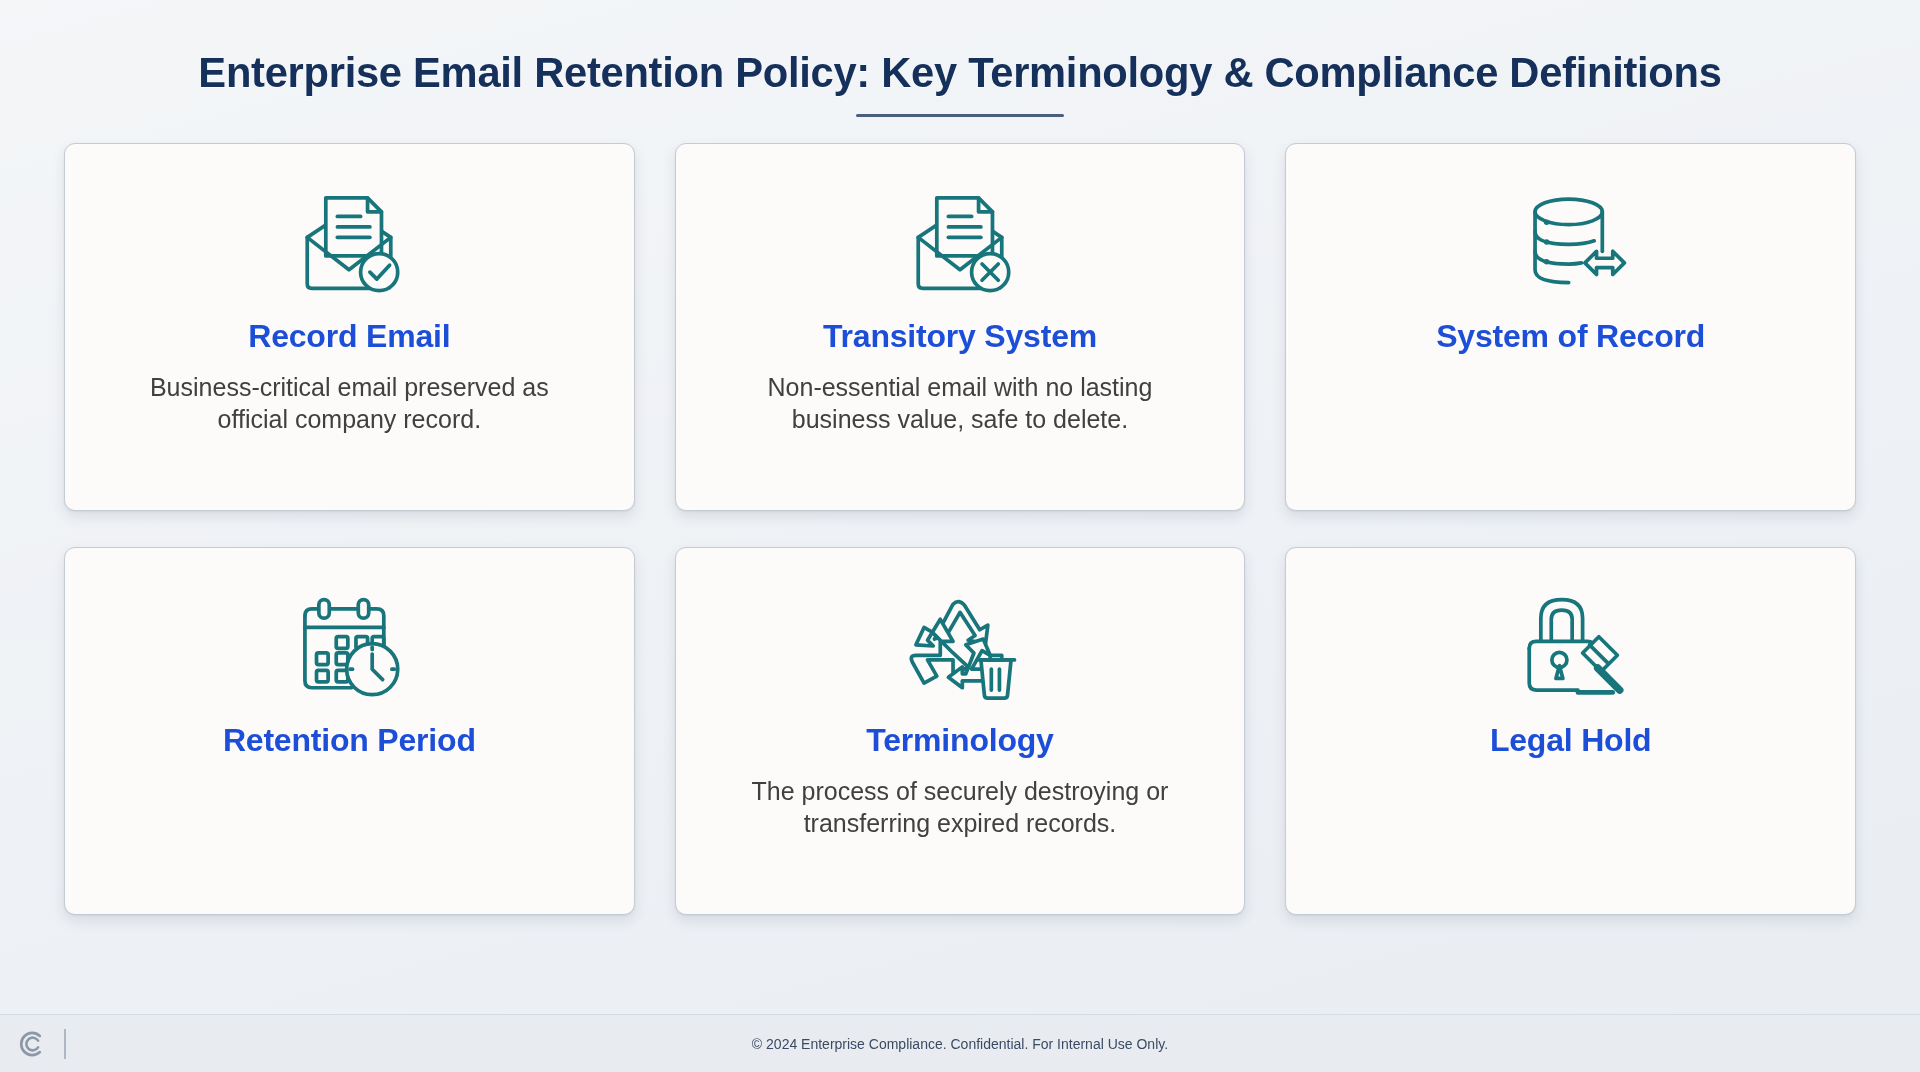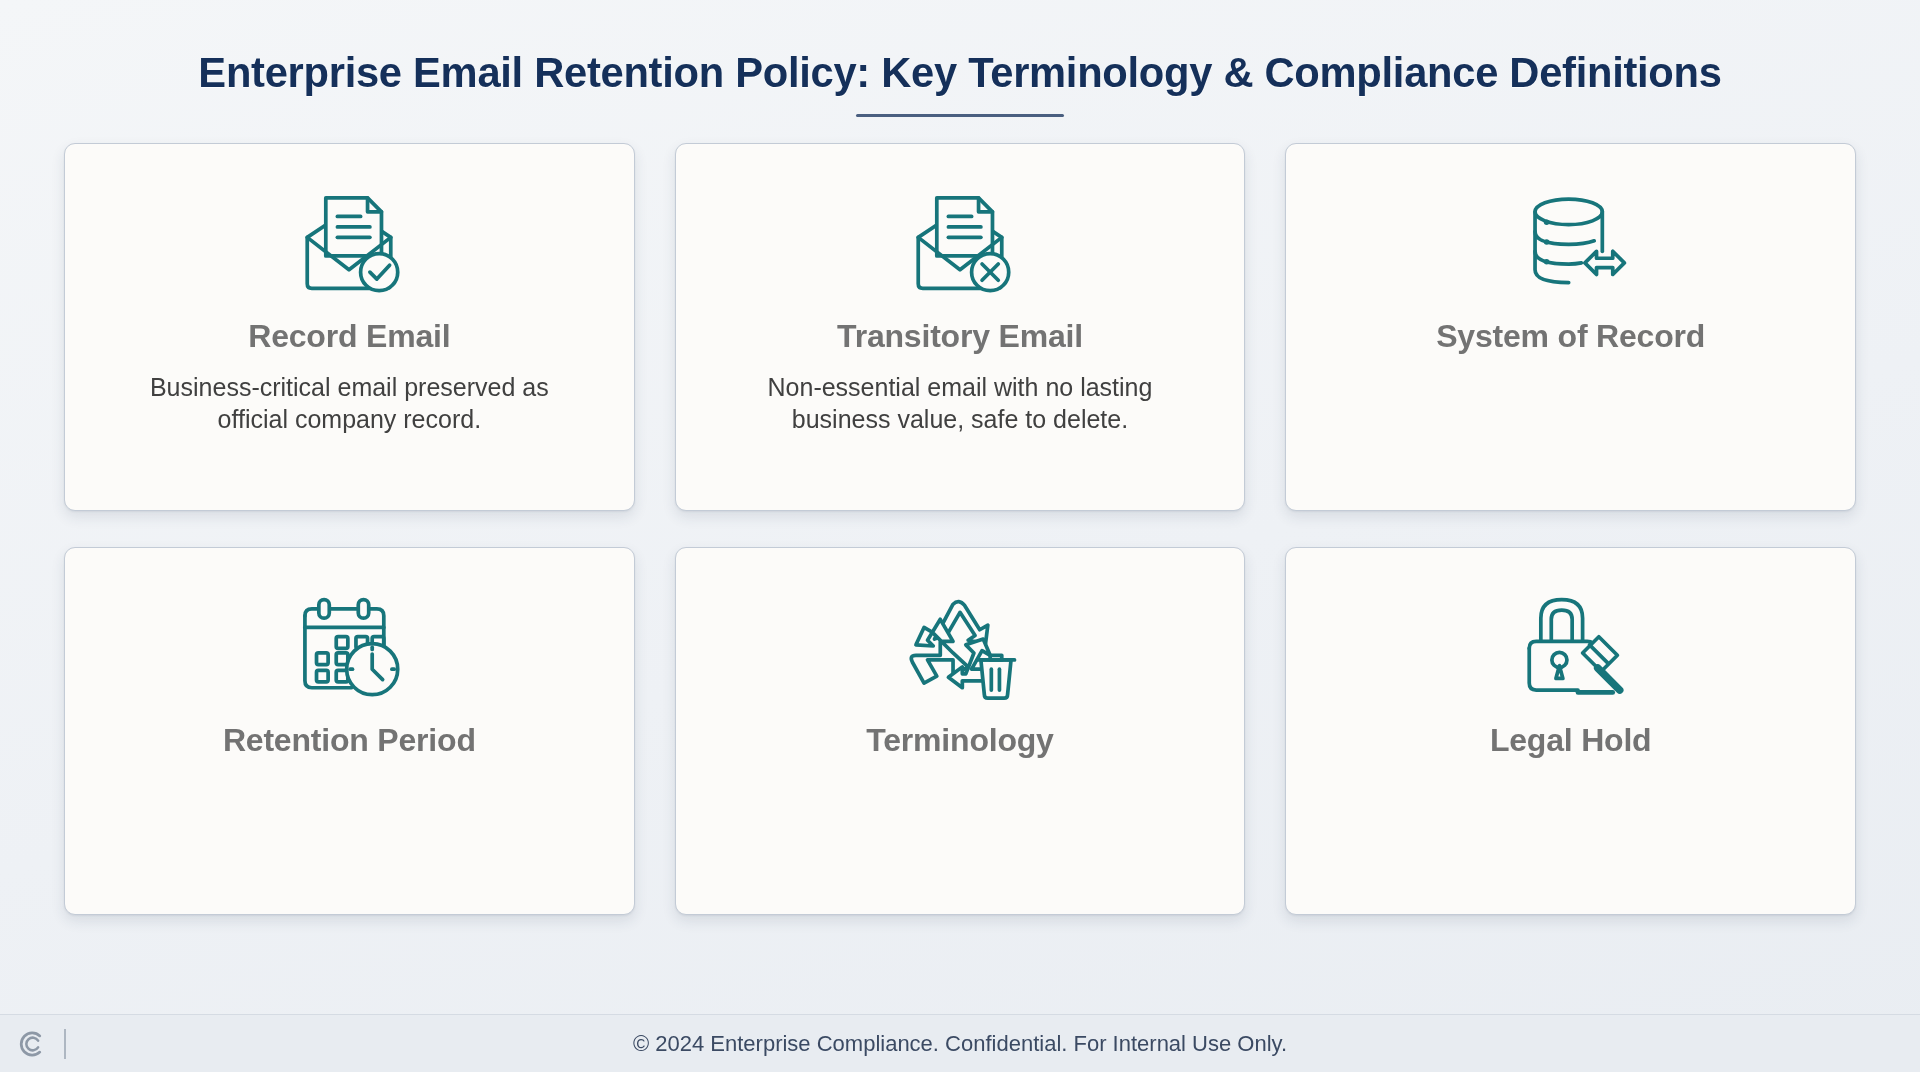--- a/index.html
+++ b/index.html
@@ -89,21 +89,21 @@
 
   .card-icon svg {
     width: 116px;
     height: 116px;
     display: block;
   }
 
   .card-title {
     font-size: 32px;
     font-weight: bold;
-    color: #737373;
+    color: #1d4ed8;
     letter-spacing: -0.2px;
     line-height: 1.15;
     margin-bottom: 16px;
   }
 
   .card-desc {
     font-size: 25px;
     line-height: 1.28;
     color: #404040;
     max-width: 470px;
@@ -134,21 +134,21 @@
 
   .logo-divider {
     width: 2px;
     height: 30px;
     background: #aeb7c2;
   }
 
   .footer-text {
     width: 100%;
     text-align: center;
-    font-size: 22px;
+    font-size: 14px;
     color: #3b4a63;
   }
 </style>
 </head>
 <body>
 
 <div class="slide">
 
   <div class="header">
     <div class="page-title">Enterprise Email Retention Policy: Key Terminology &amp; Compliance Definitions</div>
@@ -184,21 +184,21 @@
             <path d="M66 12 L66 24 L78 24"></path>
             <line x1="40" y1="28" x2="60" y2="28"></line>
             <line x1="40" y1="37" x2="68" y2="37"></line>
             <line x1="40" y1="46" x2="68" y2="46"></line>
             <path d="M14 46 L50 74 L86 46"></path>
             <circle cx="76" cy="76" r="16" fill="#fcfbf9"></circle>
             <line x1="69" y1="69" x2="83" y2="83"></line>
             <line x1="83" y1="69" x2="69" y2="83"></line>
           </svg>
         </div>
-        <div class="card-title">Transitory Email</div>
+        <div class="card-title">Transitory System</div>
         <div class="card-desc">Non-essential email with no lasting business value, safe to delete.</div>
       </div>
 
       <div class="card">
         <div class="card-icon">
           <svg viewBox="0 0 100 100" fill="none" stroke="#17757b" stroke-width="3.2" stroke-linecap="round" stroke-linejoin="round">
             <ellipse cx="48" cy="24" rx="29" ry="11" fill="#fcfbf9"></ellipse>
             <path d="M19 24 L19 74 Q19 85 48 85"></path>
             <path d="M77 24 L77 58"></path>
             <path d="M19 41 Q19 52 48 52 Q62 52 70 49"></path>
@@ -249,20 +249,21 @@
             <path d="M62 56 L55 49 L70 44 L76 58 L69 54 L60 70 L74 70 L74 80 L52 80 L52 86 L40 77 L52 68 L52 74 L55 74 Z" fill="#fcfbf9"></path>
 
             <path d="M68 62 L94 62 L91 92 Q91 95 88 95 L74 95 Q71 95 71 92 Z" fill="#fcfbf9"></path>
             <line x1="65" y1="62" x2="97" y2="62"></line>
             <path d="M76 58 L86 58 L86 62 L76 62 Z"></path>
             <line x1="77" y1="70" x2="77" y2="88"></line>
             <line x1="84" y1="70" x2="84" y2="88"></line>
           </svg>
         </div>
         <div class="card-title">Terminology</div>
+        <div class="card-desc">The process of securely destroying or transferring expired records.</div>
       </div>
 
       <div class="card">
         <div class="card-icon">
           <svg viewBox="0 0 100 100" fill="none" stroke="#17757b" stroke-width="3.2" stroke-linecap="round" stroke-linejoin="round">
             <path d="M24 46 L24 26 Q24 10 42 10 Q60 10 60 26 L60 46"></path>
             <path d="M33 46 L33 27 Q33 19 42 19 Q51 19 51 27 L51 46"></path>
             <path d="M14 52 Q14 46 20 46 L64 46 Q70 46 70 52 L70 60" fill="#fcfbf9"></path>
             <path d="M14 52 L14 82 Q14 88 20 88 L56 88" fill="none"></path>
             <circle cx="40" cy="62" r="6.5" fill="#fcfbf9"></circle>

